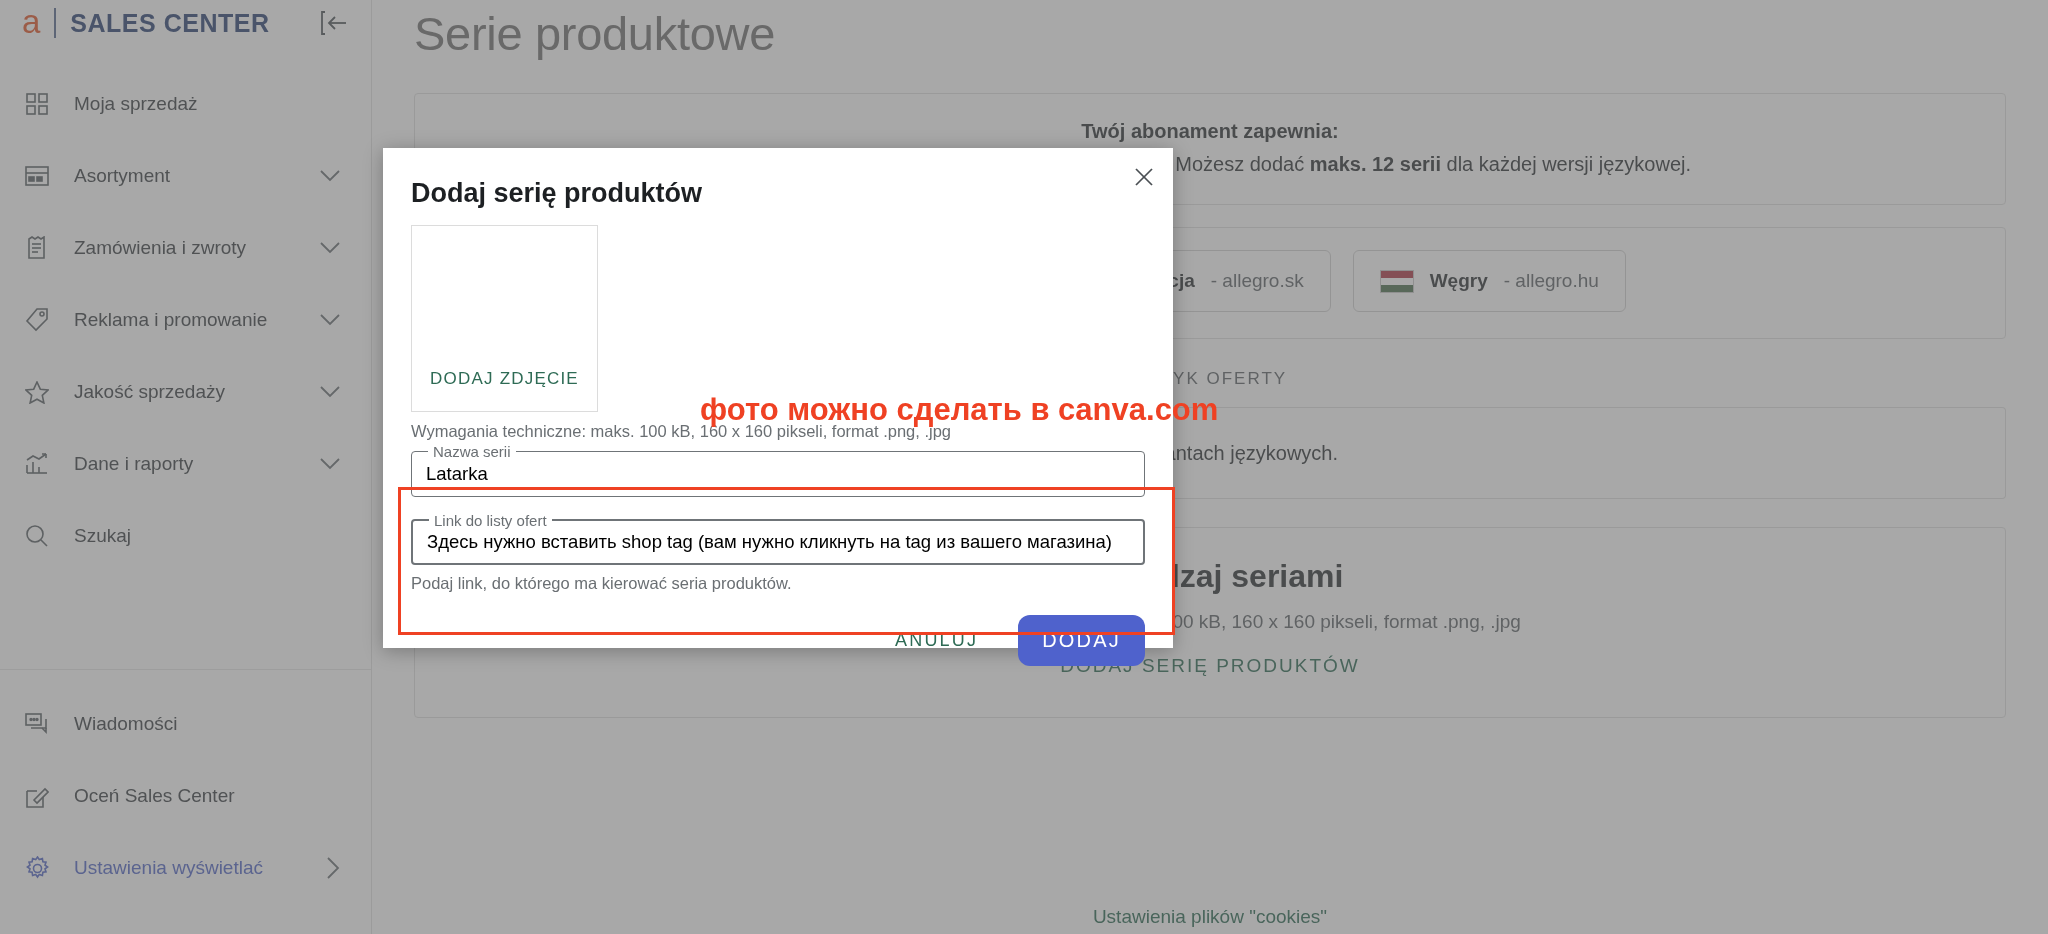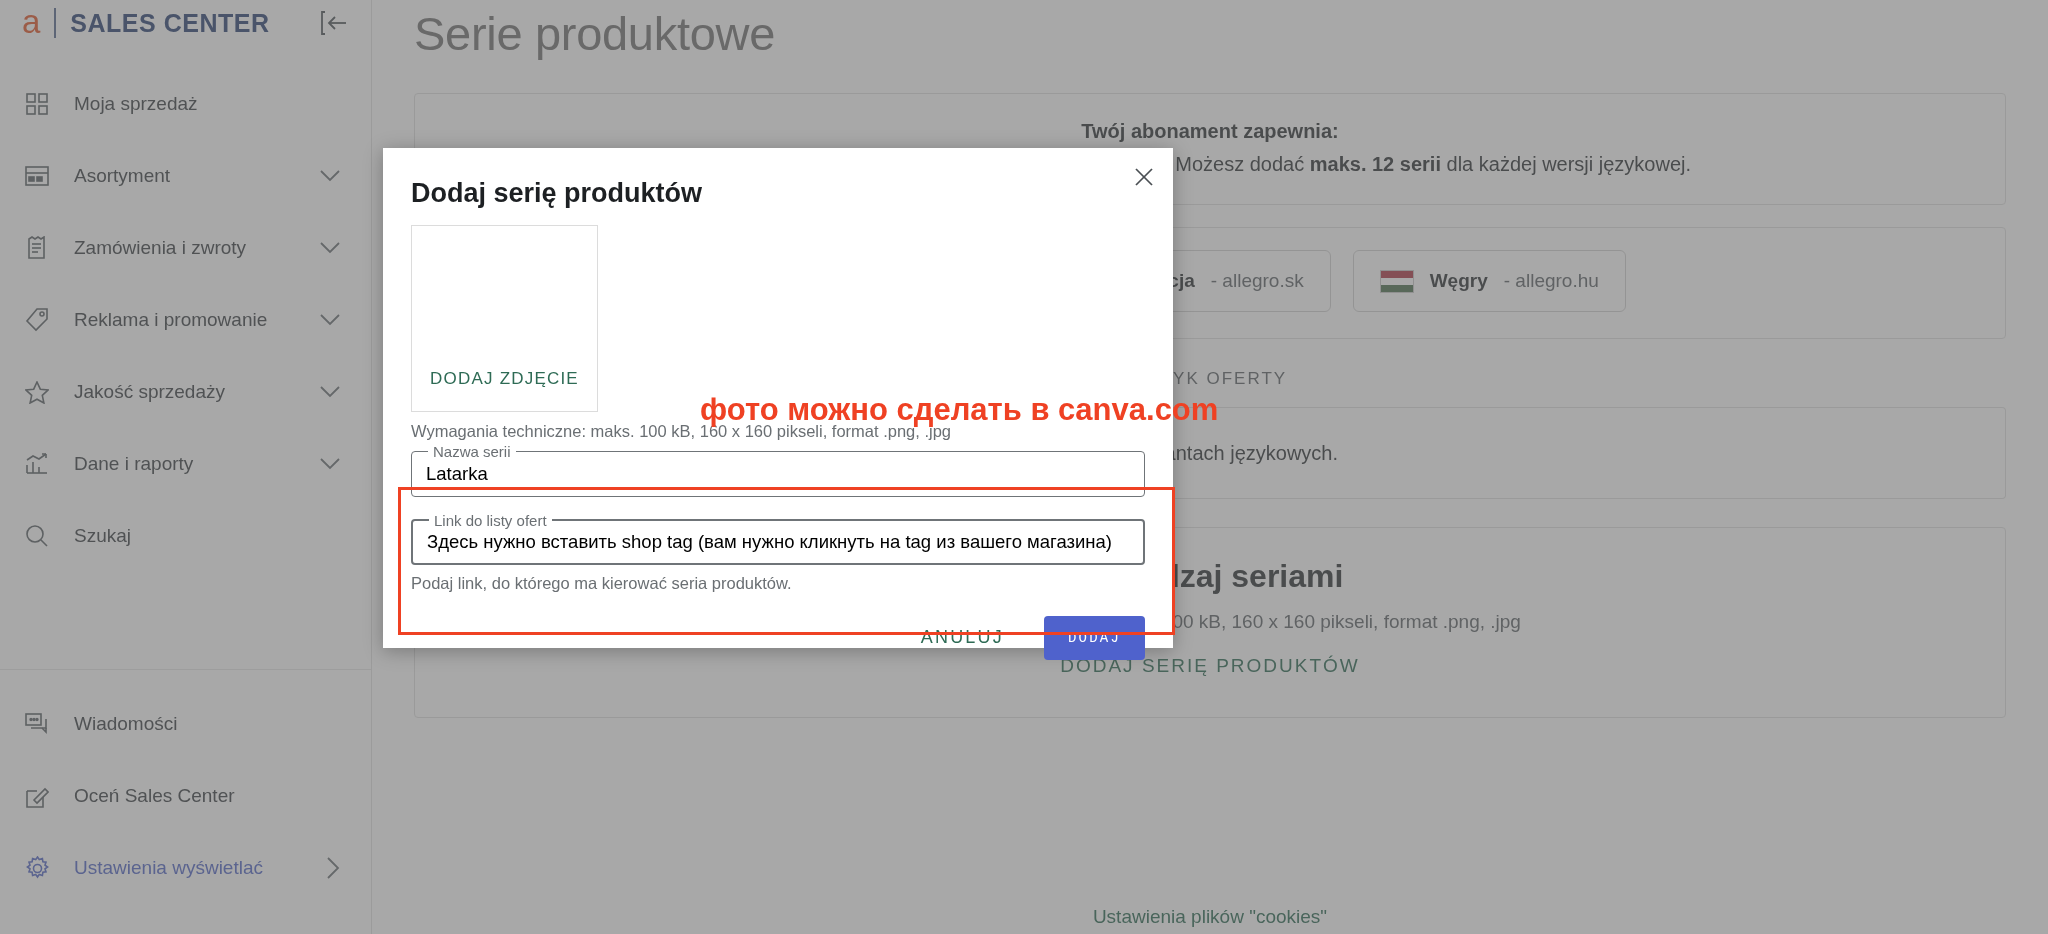--- a/index.html
+++ b/index.html
@@ -325,26 +325,26 @@
     font-size: 18px;
     letter-spacing: 2.2px;
     padding: 12px 16px;
     cursor: pointer;
     font-family: inherit;
   }
   .btn-primary {
     background: #4f62cc;
     color: #ffffff;
     border: none;
-    border-radius: 4px;
-    font-size: 14px;
+    border-radius: 12px;
+    font-size: 20px;
     letter-spacing: 2.2px;
     padding: 14px 24px;
     cursor: pointer;
-    font-family: Liberation Mono, monospace;
+    font-family: Liberation Sans, sans-serif;
   }
 
   
   #annot-box {
     position: absolute;
     left: 398px; top: 487px;
     width: 777px; height: 148px;
     border: 3px solid #ef4123;
     z-index: 70;
     pointer-events: none;

